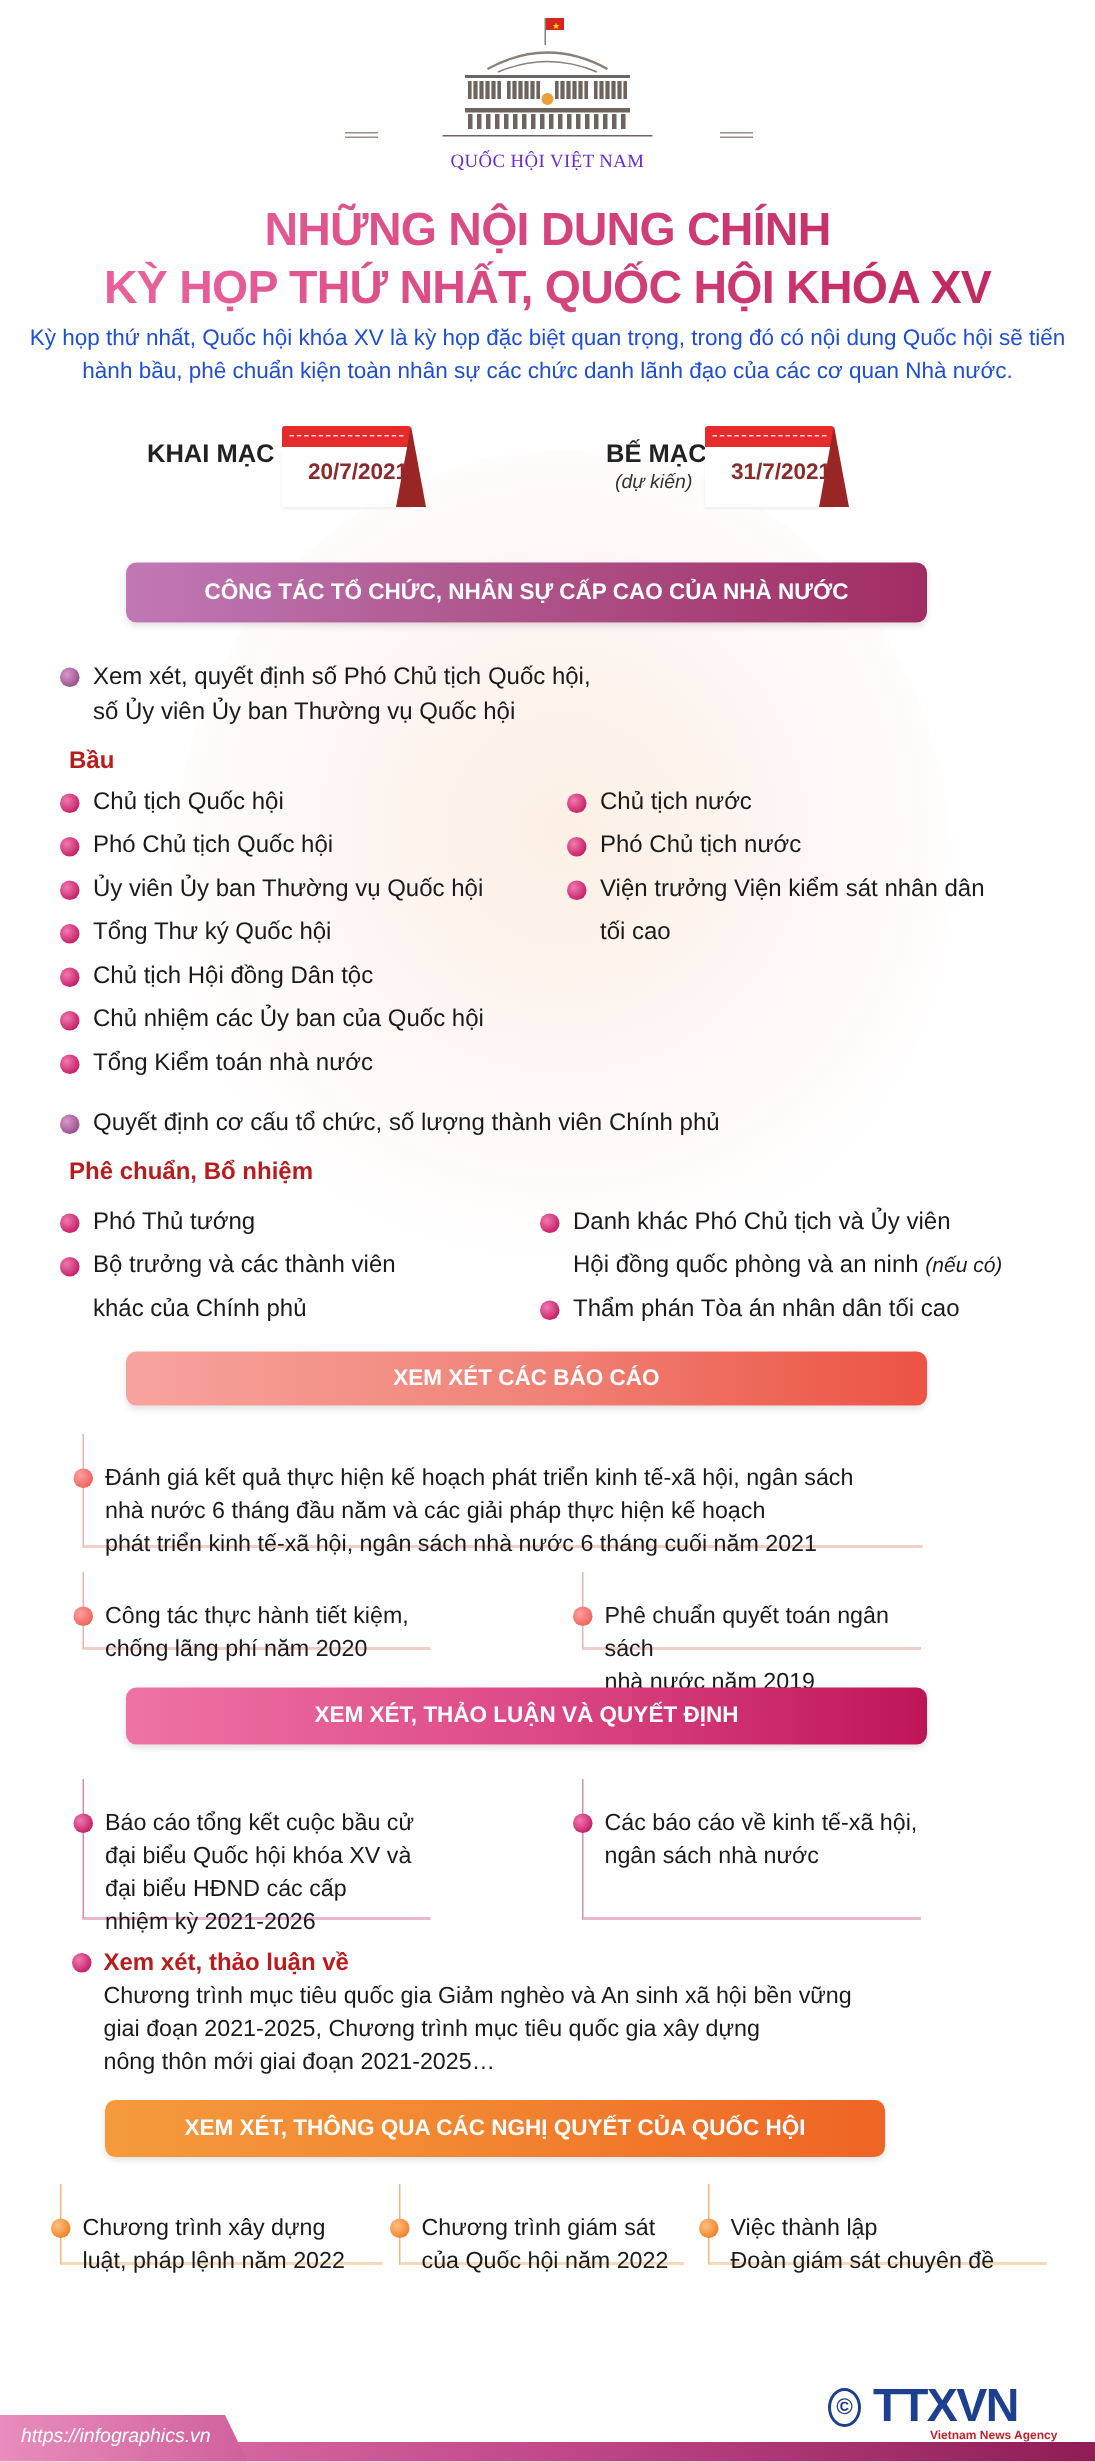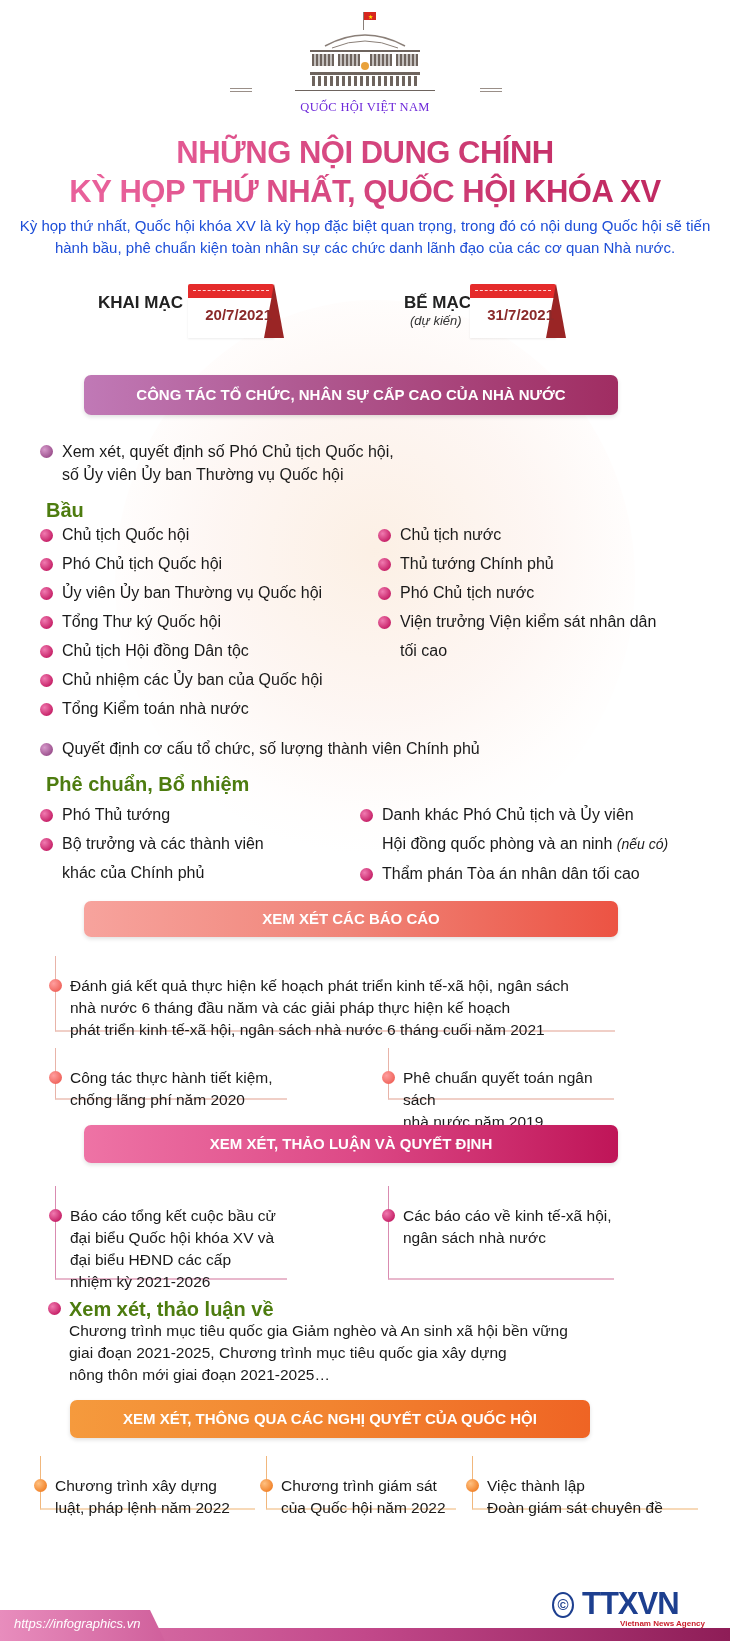--- a/index.html
+++ b/index.html
@@ -82,21 +82,21 @@
 
   
   .item { font-size: 16px; line-height: 29px; color: #1a1a1a; padding-left: 22px; position: relative; }
   .dot {
     position: absolute; left: 0; top: 9px; width: 13px; height: 13px; border-radius: 50%;
   }
   .dot-p { background: radial-gradient(circle at 35% 35%, #f07ab0 0%, #c8246a 70%, #a51d57 100%); }
   .dot-v { background: radial-gradient(circle at 35% 35%, #d79acb 0%, #9e5390 70%, #7e3d74 100%); }
   .dot-r { background: radial-gradient(circle at 35% 35%, #ff9e9e 0%, #ee5f56 80%); }
   .dot-or { background: radial-gradient(circle at 35% 35%, #ffc080 0%, #f07d22 80%); }
-  .bold-label { font-weight: bold; font-size: 20px; color: #4d7c0f; }
+  .bold-label { font-weight: bold; font-size: 16px; color: #b91c1c; }
   .ital { font-style: italic; font-size: 14px; }
 
   .box {
     position: absolute; z-index: 1;
     border-left: 1px solid #e8b3a8; border-bottom: 2px solid #f0cfc7;
   }
   .box-p { border-left: 1px solid #d98bb0; border-bottom: 2px solid #e8b8cc; }
   .box-o { border-left: 1px solid #f1b77c; border-bottom: 2px solid #f7d9b8; }
   .box .item { font-size: 15.5px; line-height: 22px; }
   .box .dot { top: 4px; left: -7px; }
@@ -234,21 +234,20 @@
   <div class="item"><span class="dot dot-p"></span><span>Phó Chủ tịch Quốc hội</span></div>
   <div class="item"><span class="dot dot-p"></span><span>Ủy viên Ủy ban Thường vụ Quốc hội</span></div>
   <div class="item"><span class="dot dot-p"></span><span>Tổng Thư ký Quốc hội</span></div>
   <div class="item"><span class="dot dot-p"></span><span>Chủ tịch Hội đồng Dân tộc</span></div>
   <div class="item"><span class="dot dot-p"></span><span>Chủ nhiệm các Ủy ban của Quốc hội</span></div>
   <div class="item"><span class="dot dot-p"></span><span>Tổng Kiểm toán nhà nước</span></div>
 </div>
 
 <div class="abs" style="left:378px; top:520px; width:330px;">
   <div class="item"><span class="dot dot-p"></span><span>Chủ tịch nước</span></div>
-  <div class="item"><span class="dot dot-p"></span><span>Thủ tướng Chính phủ</span></div>
   <div class="item"><span class="dot dot-p"></span><span>Phó Chủ tịch nước</span></div>
   <div class="item"><span class="dot dot-p"></span><span>Viện trưởng Viện kiểm sát nhân dân</span></div>
   <div class="item"><span>tối cao</span></div>
 </div>
 
 <div class="abs" style="left:40px; top:734px; width:620px;">
   <div class="item"><span class="dot dot-v"></span><span>Quyết định cơ cấu tổ chức, số lượng thành viên Chính phủ</span></div>
 </div>
 
 <div class="abs bold-label" style="left:46px; top:773px;">Phê chuẩn, Bổ nhiệm</div>

